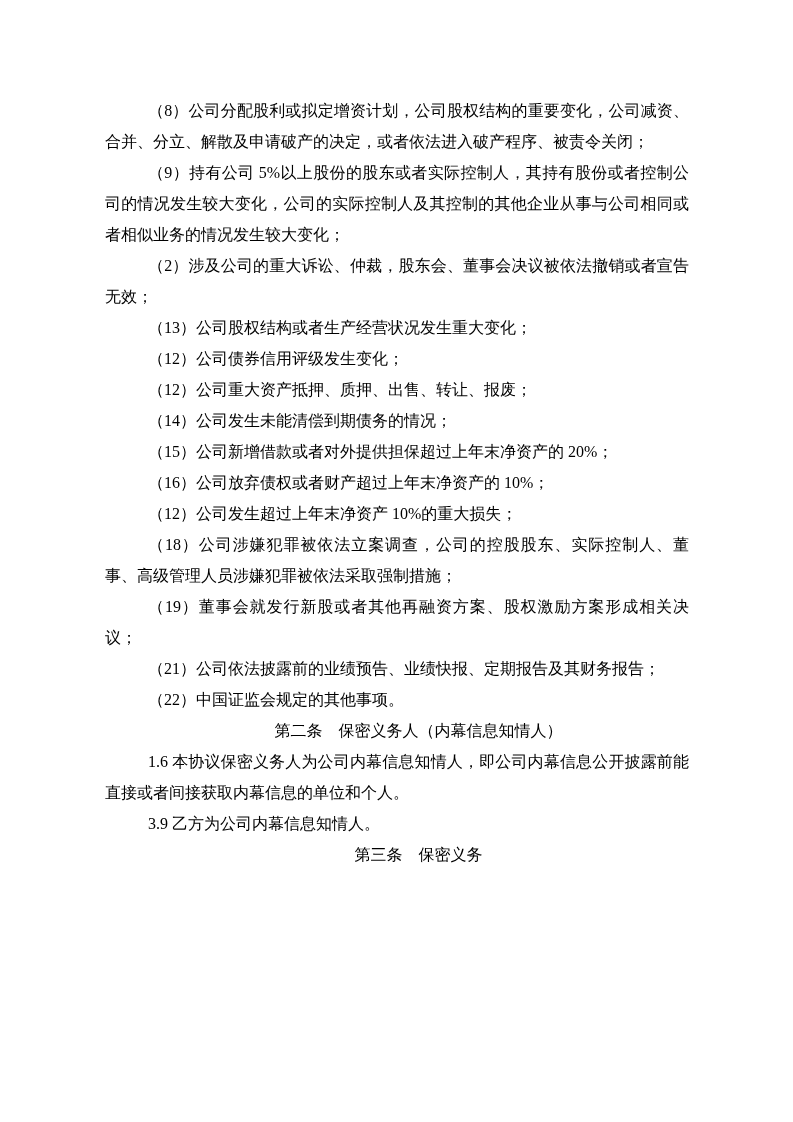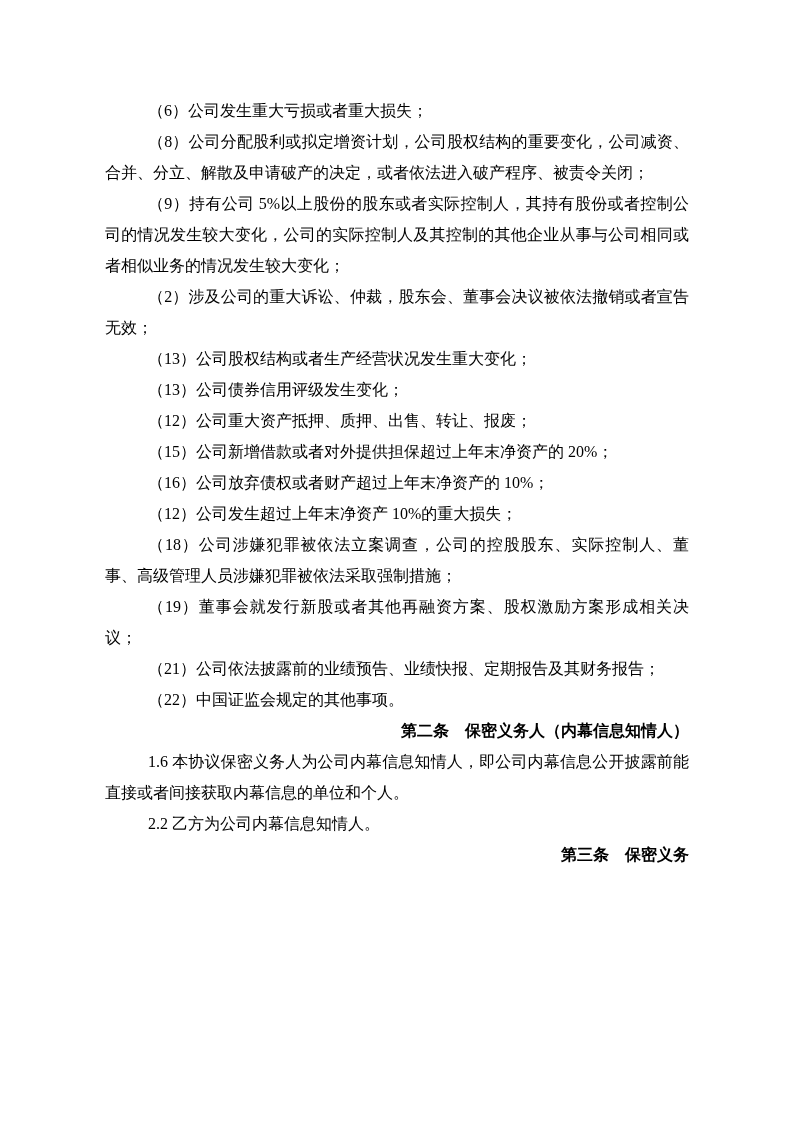--- a/index.html
+++ b/index.html
@@ -25,41 +25,41 @@
     line-height: 31px;
     text-align: justify;
   }
   .para {
     margin: 0;
     padding: 0;
     text-indent: 43px;
     word-break: break-all;
   }
   .para.heading {
-    font-weight: bold;
-    text-align: right;
+    font-weight: normal;
+    text-align: center;
   }
 </style>
 </head>
 <body>
 
 <div class="page">
   <div class="doc-body" id="doc-body">
-      <p class="para">（6）公司发生重大亏损或者重大损失；</p>
       <p class="para">（8）公司分配股利或拟定增资计划，公司股权结构的重要变化，公司减资、合并、分立、解散及申请破产的决定，或者依法进入破产程序、被责令关闭；</p>
       <p class="para">（9）持有公司 5%以上股份的股东或者实际控制人，其持有股份或者控制公司的情况发生较大变化，公司的实际控制人及其控制的其他企业从事与公司相同或者相似业务的情况发生较大变化；</p>
       <p class="para">（2）涉及公司的重大诉讼、仲裁，股东会、董事会决议被依法撤销或者宣告无效；</p>
       <p class="para">（13）公司股权结构或者生产经营状况发生重大变化；</p>
-      <p class="para">（13）公司债券信用评级发生变化；</p>
+      <p class="para">（12）公司债券信用评级发生变化；</p>
       <p class="para">（12）公司重大资产抵押、质押、出售、转让、报废；</p>
+      <p class="para">（14）公司发生未能清偿到期债务的情况；</p>
       <p class="para">（15）公司新增借款或者对外提供担保超过上年末净资产的 20%；</p>
       <p class="para">（16）公司放弃债权或者财产超过上年末净资产的 10%；</p>
       <p class="para">（12）公司发生超过上年末净资产 10%的重大损失；</p>
       <p class="para">（18）公司涉嫌犯罪被依法立案调查，公司的控股股东、实际控制人、董事、高级管理人员涉嫌犯罪被依法采取强制措施；</p>
       <p class="para">（19）董事会就发行新股或者其他再融资方案、股权激励方案形成相关决议；</p>
       <p class="para">（21）公司依法披露前的业绩预告、业绩快报、定期报告及其财务报告；</p>
       <p class="para">（22）中国证监会规定的其他事项。</p>
       <p class="para heading">第二条　保密义务人（内幕信息知情人）</p>
       <p class="para">1.6 本协议保密义务人为公司内幕信息知情人，即公司内幕信息公开披露前能直接或者间接获取内幕信息的单位和个人。</p>
-      <p class="para">2.2 乙方为公司内幕信息知情人。</p>
+      <p class="para">3.9 乙方为公司内幕信息知情人。</p>
       <p class="para heading">第三条　保密义务</p>
     </div>
 </div>
 
 </body></html>

